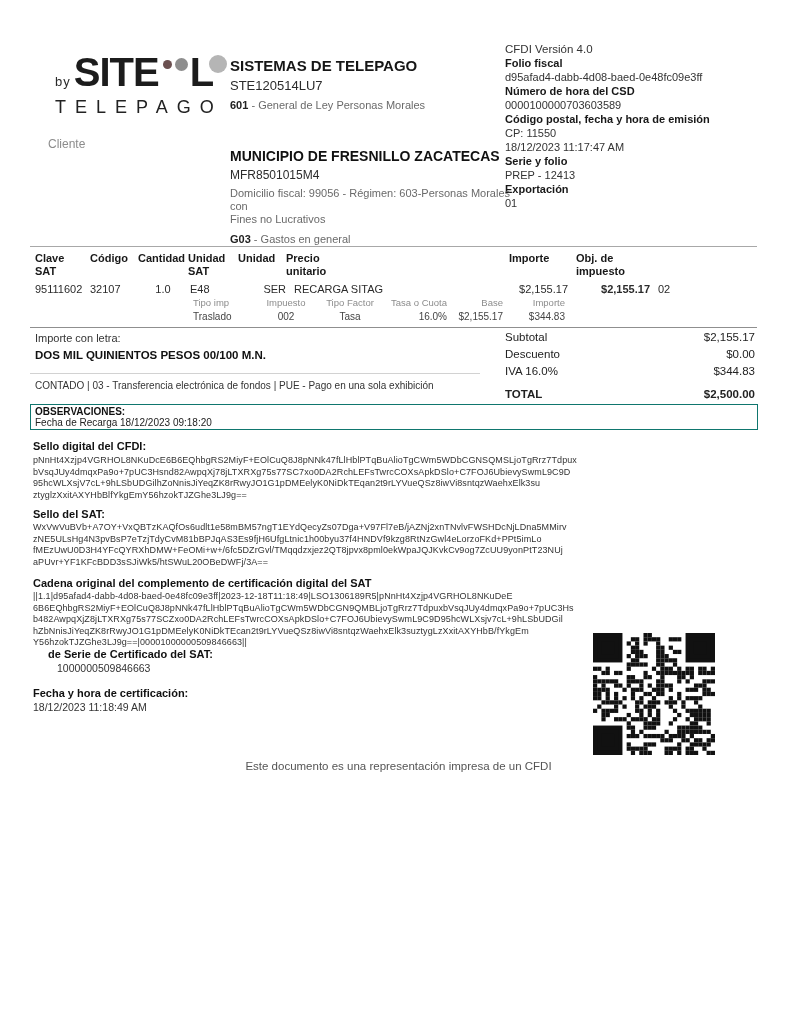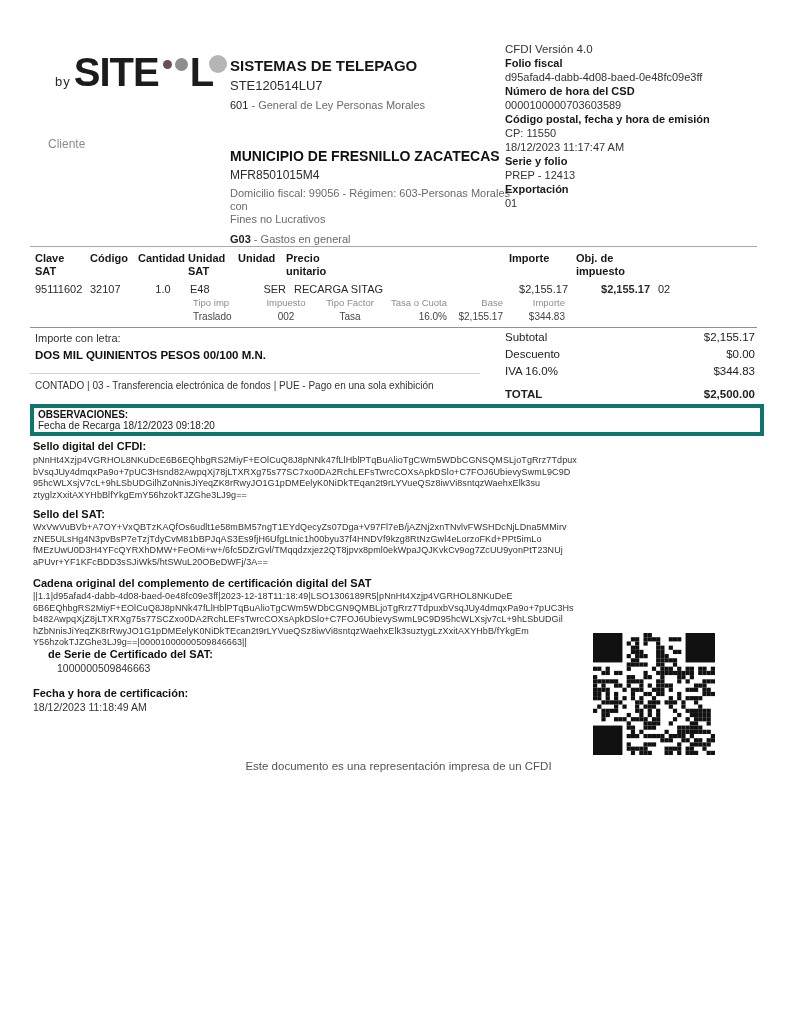--- a/index.html
+++ b/index.html
@@ -18,21 +18,21 @@
   .logo-brand{font-size:40px;font-weight:800;letter-spacing:-1px;color:#1c1c1c;display:flex;align-items:flex-start;}
   .logo-sub{font-size:18px;letter-spacing:9px;color:#222;font-weight:500;}
   .dot{border-radius:50%;display:inline-block;}
   .d1{width:9px;height:9px;background:#6b5050;margin:10px 2px 0 4px;}
   .d2{width:13px;height:13px;background:#8e8e8e;margin:8px 2px 0 1px;}
   .d3{width:18px;height:18px;background:#b5b5b5;margin:5px 0 0 -4px;}
   
   .issuer-name{font-size:15px;font-weight:bold;color:#161616;}
   .issuer-rfc{font-size:13px;color:#2b2b2b;margin-top:4px;}
   .regime{font-size:11px;color:#6a6a6a;margin-top:6px;}
-  .regime .code{font-weight:normal;color:#222;margin-top:12px;}
+  .regime .code{font-weight:bold;color:#222;margin-top:12px;}
   .meta-label{font-size:11px;font-weight:bold;color:#181818;line-height:14px;}
   .meta-val{font-size:11px;color:#333;line-height:14px;}
   .cust-name{font-size:14px;font-weight:bold;color:#111;}
   .cust-rfc{font-size:12px;color:#2b2b2b;margin-top:4px;}
   .cust-fis{font-size:11px;color:#6a6a6a;margin-top:5px;line-height:13px;}
   .use{font-size:11px;color:#6a6a6a;margin-top:7px;}
   .use .code{font-weight:bold;color:#222;}
   
   .tbl{display:grid;grid-template-columns:55px 48px 50px 50px 48px 219px 63px 82px 105px;width:720px;}
   .tbl .h{font-size:11px;font-weight:bold;color:#181818;line-height:13px;white-space:pre-line;}
@@ -41,21 +41,21 @@
   .ca{text-align:center;}
   .taxgrid{display:grid;grid-template-columns:64px 58px 70px 62px 56px 62px;width:372px;}
   .taxgrid .th{font-size:9.5px;color:#8c8c8c;}
   .taxgrid .tv{font-size:10px;color:#444;}
   .hr{position:absolute;height:1px;background:#9a9a9a;}
   
   .trow{position:relative;height:17px;font-size:11.5px;}
   .trow .lab{position:absolute;left:0;color:#222;}
   .trow .val{position:absolute;right:0;color:#222;}
   
-  .obsbox{border:4px solid #0f766e;padding:1px 4px;}
+  .obsbox{border:1px solid #0f766e;padding:1px 4px;}
   .obsbox .ol{font-size:10px;font-weight:bold;color:#111;line-height:11px;}
   .obsbox .ot{font-size:10px;color:#222;line-height:11px;}
   .stamp-label{font-size:11px;font-weight:bold;color:#111;}
   .b64{font-size:9px;color:#333;line-height:11.5px;letter-spacing:.1px;word-break:break-all;}
   .footer{font-size:11.5px;color:#555;text-align:center;}
   #qr-svg rect{fill:#111;}
 </style>
 </head>
 <body>
 
@@ -65,20 +65,21 @@
     <div style="display:flex;align-items:flex-end;">
       <span class="logo-by" style="margin:0 3px 6px 0;">by</span>
       <div class="logo-brand">
         <span>SITE</span>
         <span class="dot d1"></span>
         <span class="dot d2"></span>
         <span>L</span>
         <span class="dot d3"></span>
       </div>
     </div>
+    <div class="logo-sub" style="margin-top:2px;">TELEPAGO</div>
   </div>
 
   <div class="abs" style="left:230px;top:57px;width:260px;">
     <div class="issuer-name nowrap">SISTEMAS DE TELEPAGO</div>
     <div class="issuer-rfc">STE120514LU7</div>
     <div class="regime nowrap">
       <span class="code">601</span>
       <span>- General de Ley Personas Morales</span>
     </div>
   </div>

